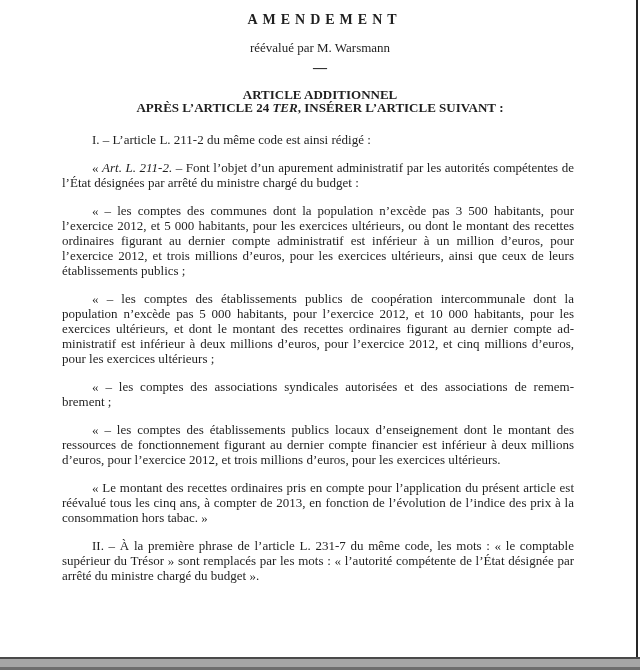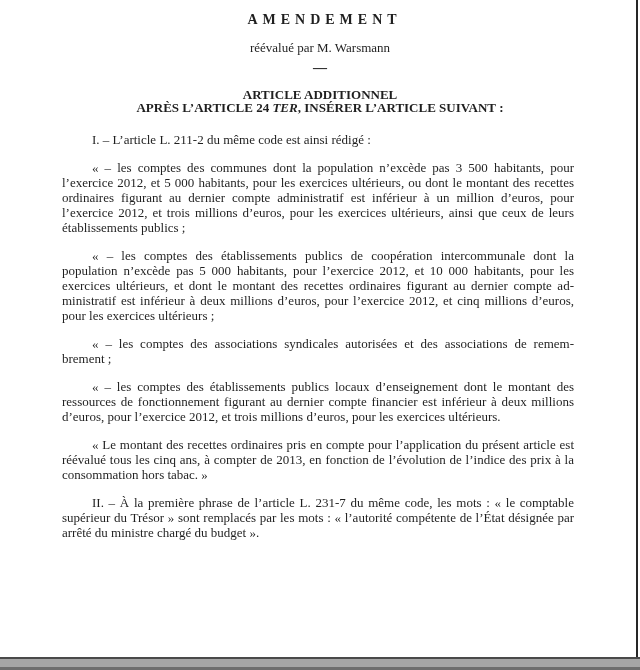--- a/index.html
+++ b/index.html
@@ -80,20 +80,21 @@
     <p class="presenter">réévalué par M. Warsmann</p>
     <div class="separator">—</div>
     <h2 class="heading">
       <span>ARTICLE ADDITIONNEL</span><br>
       <span><span>APRÈS L’ARTICLE 24 </span><span class="it">TER</span><span>, INSÉRER L’ARTICLE SUIVANT&nbsp;:</span></span>
     </h2>
   </header>
 
   <main class="doc-body">
       <p class="para"><span>I. – L’article L. 211-2 du même code est ainsi rédigé&nbsp;:</span></p>
+      <p class="para"><span>«&nbsp;</span><span class="it">Art. L. 211-2.</span><span> – Font l’objet d’un apurement administratif par les autorités compé­tentes de l’État désignées par arrêté du ministre chargé du budget&nbsp;:</span></p>
       <p class="para"><span>«&nbsp;– les comptes des communes dont la population n’excède pas 3&nbsp;500 habitants, pour l’exercice 2012, et 5&nbsp;000 habitants, pour les exercices ultérieurs, ou dont le montant des recet­tes ordinaires figurant au dernier compte administratif est inférieur à un million d’euros, pour l’exercice 2012, et trois millions d’euros, pour les exercices ultérieurs, ainsi que ceux de leurs établissements publics&nbsp;;</span></p>
       <p class="para"><span>«&nbsp;– les comptes des établissements publics de coopération intercommunale dont la population n’excède pas 5&nbsp;000 habitants, pour l’exercice 2012, et 10&nbsp;000 habitants, pour les exercices ultérieurs, et dont le montant des recettes ordinaires figurant au dernier compte ad­ministratif est inférieur à deux&nbsp;millions d’euros, pour l’exercice 2012, et cinq&nbsp;millions d’euros, pour les exercices ultérieurs&nbsp;;</span></p>
       <p class="para"><span>«&nbsp;– les comptes des associations syndicales autorisées et des associations de remem­brement&nbsp;;</span></p>
       <p class="para"><span>«&nbsp;– les comptes des établissements publics locaux d’enseignement dont le montant des ressources de fonctionnement figurant au dernier compte financier est inférieur à deux&nbsp;millions d’euros, pour l’exercice 2012, et trois millions d’euros, pour les exercices ulté­rieurs.</span></p>
       <p class="para"><span>«&nbsp;Le montant des recettes ordinaires pris en compte pour l’application du présent ar­ticle est réévalué tous les cinq ans, à compter de 2013, en fonction de l’évolution de l’indice des prix à la consommation hors tabac.&nbsp;»</span></p>
       <p class="para"><span>II. – À la première phrase de l’article L. 231-7 du même code, les mots&nbsp;: «&nbsp;le comp­table supérieur du Trésor&nbsp;» sont remplacés par les mots&nbsp;: «&nbsp;l’autorité compétente de l’État dé­signée par arrêté du ministre chargé du budget&nbsp;».</span></p>
     </main>
 
   <div class="right-border"></div>
   <div class="bottom-bar"></div>

